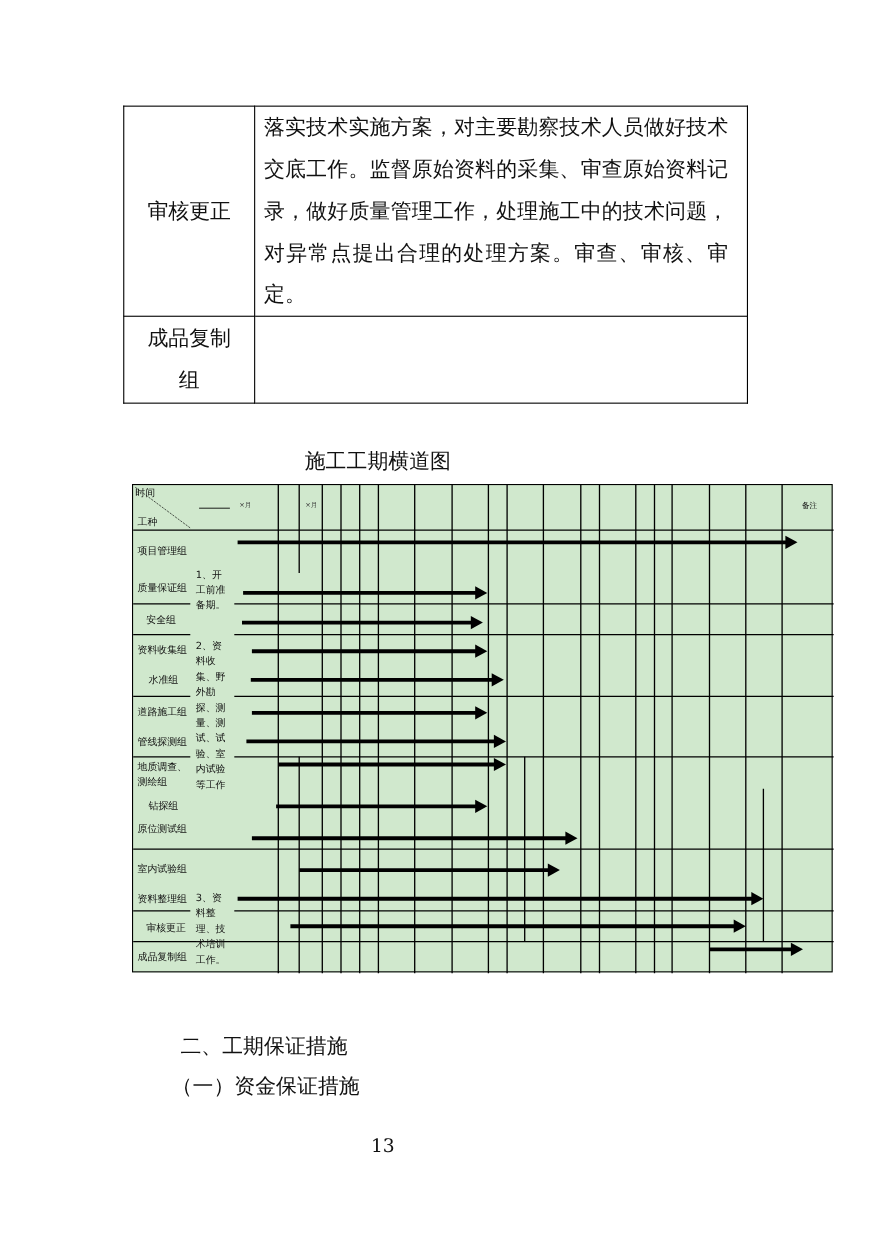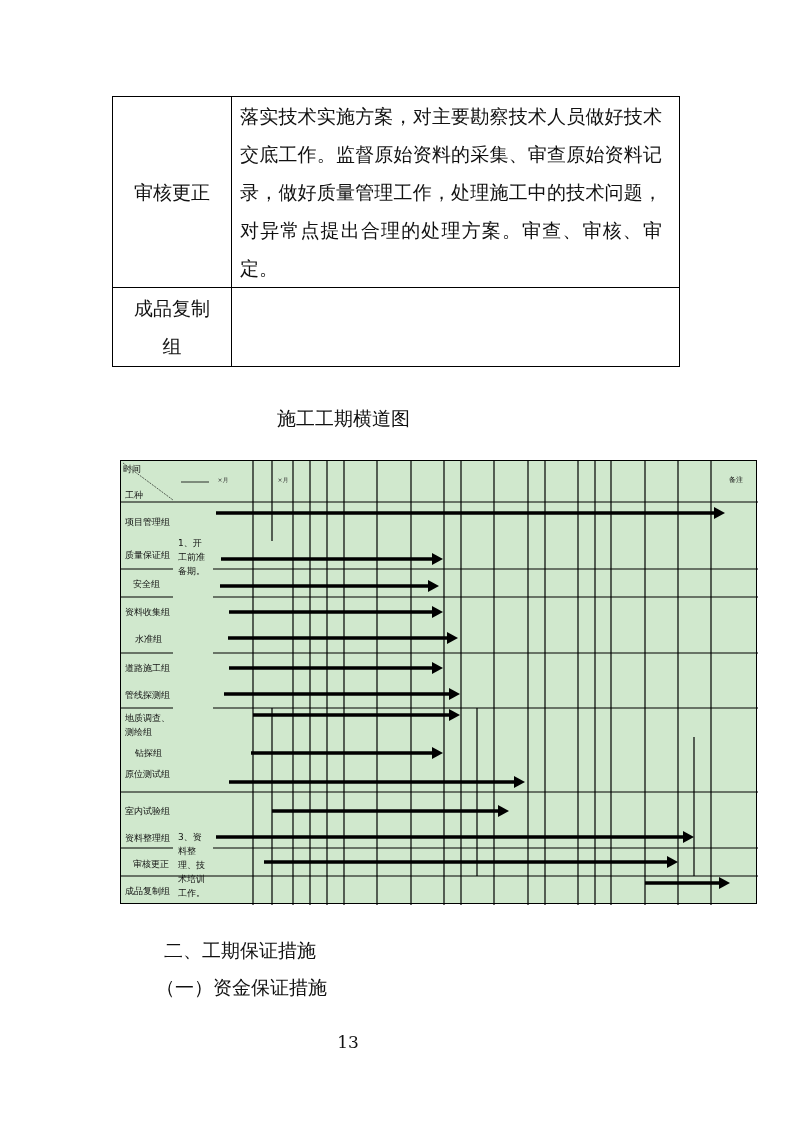--- a/index.html
+++ b/index.html
@@ -3,21 +3,21 @@
 <meta charset="utf-8">
 <style>
   html, body { margin:0; padding:0; }
   body { width:793px; height:1122px; background:#ffffff; position:relative; overflow:hidden;
          font-family:"DejaVu Serif","Liberation Serif",serif; color:#111; }
   .tbl { position:absolute; left:112px; top:96px; width:568px; border-collapse:collapse; }
   .tbl td { border:1px solid #000; vertical-align:middle; font-size:19px; line-height:38px; }
   .tbl td.lbl { width:116px; text-align:center; }
   .tbl td.txt { padding:0 17px 0 8px; text-align:justify; }
   .chart-title { position:absolute; left:0; width:687px; top:406px; text-align:center; font-size:19px; }
-  .gantt { position:absolute; left:120px; top:460px; width:637px; height:444px; background:#d0e8cd;
+  .gantt { position:absolute; left:120px; top:440px; width:637px; height:444px; background:#d0e8cd;
            border:1px solid #000; box-sizing:border-box; }
   .gantt svg { position:absolute; left:0; top:0; }
   .gtext { position:absolute; font-family:"DejaVu Sans","Liberation Sans",sans-serif; font-size:9px;
            color:#111; line-height:14px; }
   .hcell { position:absolute; font-family:"DejaVu Sans",sans-serif; font-size:6px; color:#333; text-align:center; line-height:12px; }
   .body-text { position:absolute; font-size:19px; }
   .page-num { position:absolute; left:0; width:696px; text-align:center; top:1032px; font-size:17px; }
 </style>
 </head>
 <body>
@@ -133,18 +133,19 @@
   <div class="gtext" style="left:4px;top:227px;">管线探测组</div>
   <div class="gtext" style="left:4px;top:250px;width:48px;">地质调查、测绘组</div>
   <div class="gtext" style="left:14px;top:285px;">钻探组</div>
   <div class="gtext" style="left:4px;top:306px;width:48px;">原位测试组</div>
   <div class="gtext" style="left:4px;top:343px;">室内试验组</div>
   <div class="gtext" style="left:4px;top:370px;">资料整理组</div>
   <div class="gtext" style="left:12px;top:396px;">审核更正</div>
   <div class="gtext" style="left:4px;top:423px;">成品复制组</div>
 
   <div class="gtext" style="left:57px;top:75px;width:32px;">1、开工前准备期。</div>
+  <div class="gtext" style="left:57px;top:140px;width:32px;">2、资料收集、野外勘探、测量、测试、试验、室内试验等工作</div>
   <div class="gtext" style="left:57px;top:345px;width:32px;margin-top:24px;">3、资料整理、技术培训工作。</div>
 </div>
 
 <div class="body-text" style="left:164px;top:938px;">二、工期保证措施</div>
 <div class="body-text" style="left:156px;top:975px;">（一）资金保证措施</div>
 <div class="page-num">13</div>
 
 </body></html>

